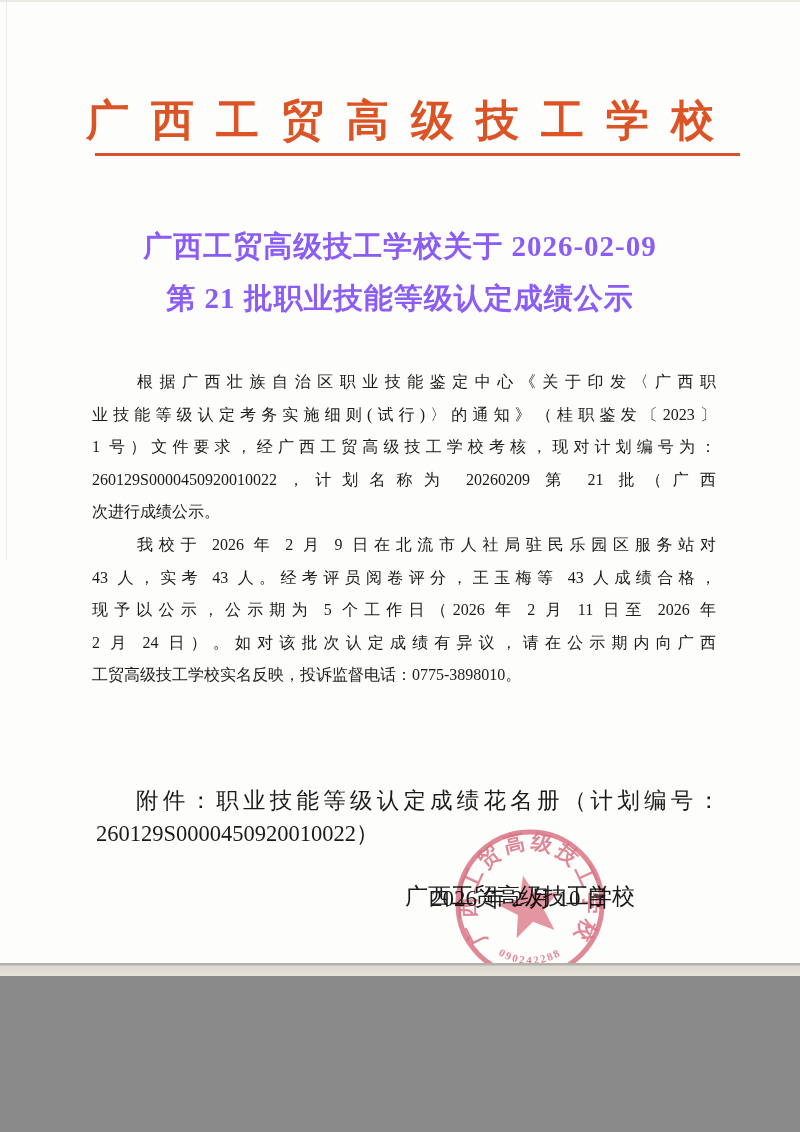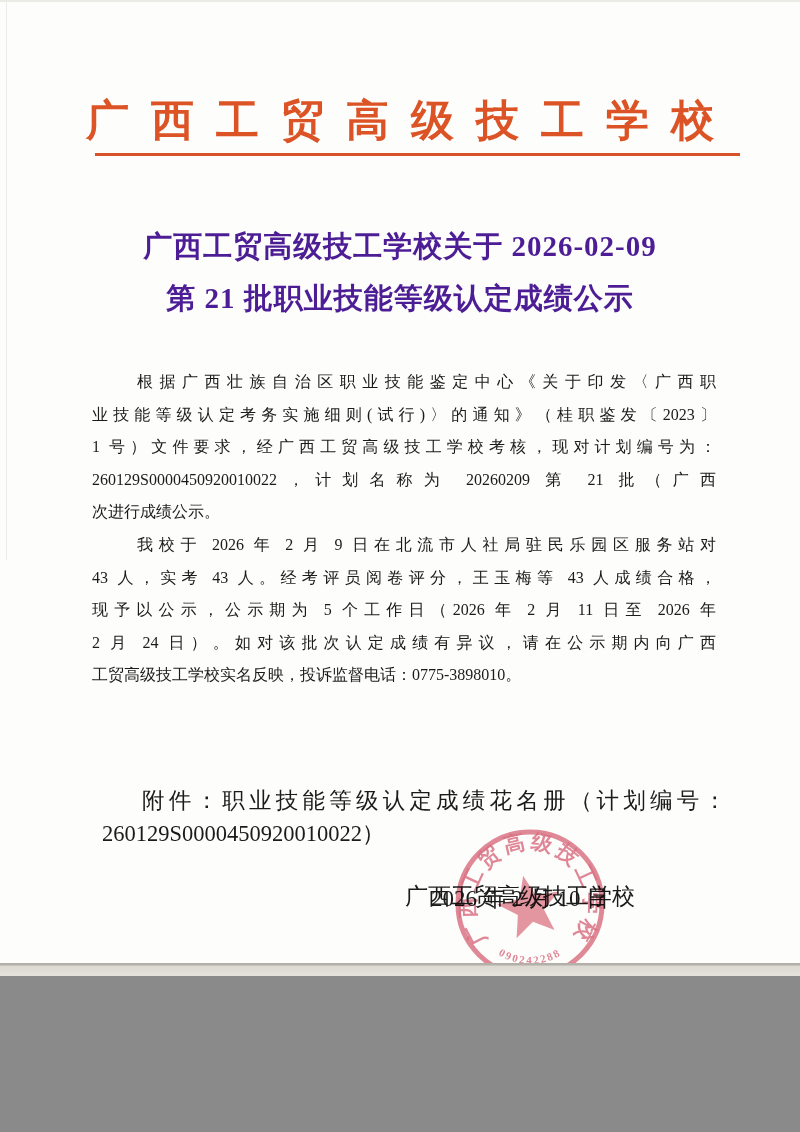--- a/index.html
+++ b/index.html
@@ -26,39 +26,39 @@
     color:#dc5426;
     white-space:nowrap;
   }
   .letterhead-rule{
     position:absolute;top:153px;left:95px;width:645px;height:3px;
     background:#d9532a;
   }
   .title{
     position:absolute;left:0;right:0;
     text-align:center;
-    font-weight:bold;color:#4c1d95;
+    font-weight:bold;color:#8b5cf6;
     font-size:29px;letter-spacing:1px;line-height:40px;
     white-space:nowrap;
   }
   .title.l1{top:226px;}
   .title.l2{top:278px;}
   .body{
     position:absolute;top:366px;left:92px;width:624px;
     font-size:16px;line-height:32.6px;
   }
   .ln{white-space:nowrap;}
   .ln.j{
     white-space:normal;
     text-align:justify;
     text-align-last:justify;
   }
   .ln.indent{padding-left:45px;}
   .attach{
-    position:absolute;top:784px;left:102px;width:624px;
+    position:absolute;top:784px;left:96px;width:624px;
     font-size:22.5px;line-height:33px;
   }
   .attach .a1{
     text-align:justify;text-align-last:justify;
     padding-left:40px;
   }
   .sig{
     position:absolute;left:370px;width:300px;
     text-align:center;font-size:23px;line-height:30px;
     white-space:nowrap;

